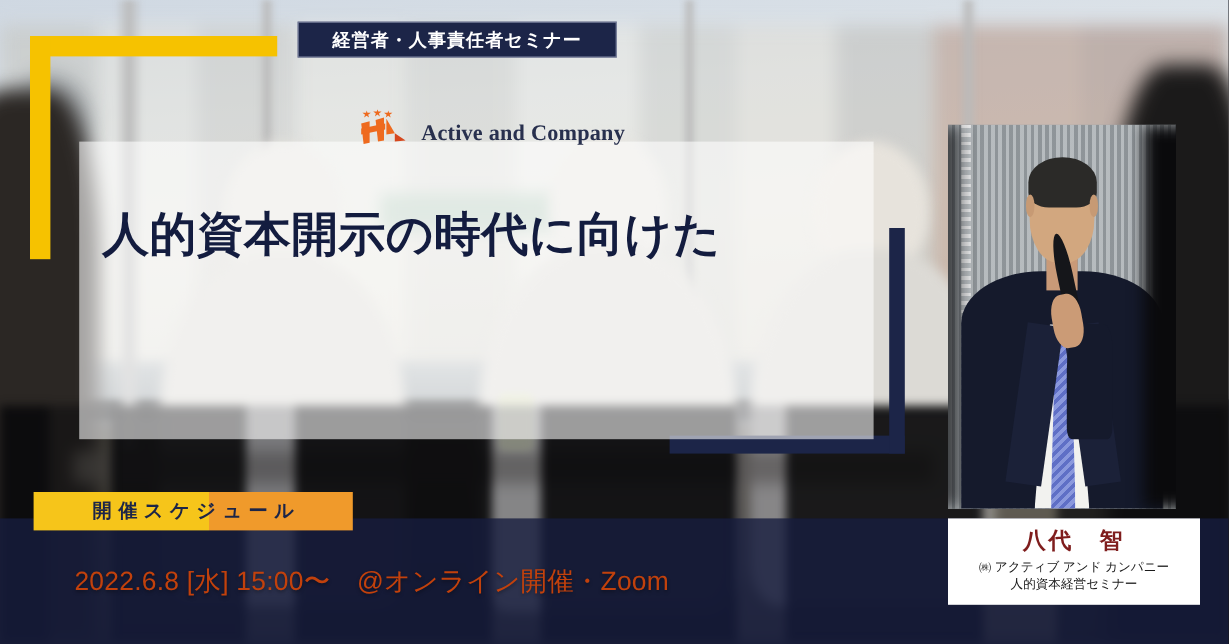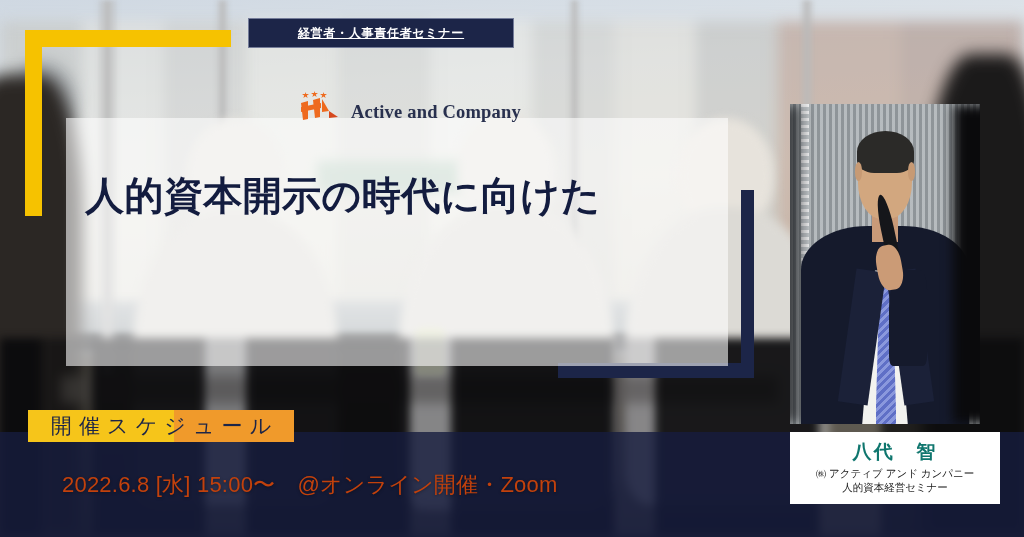--- a/index.html
+++ b/index.html
@@ -115,23 +115,22 @@
   }
 
   
   .top-banner{
     position:absolute;left:248px;top:18px;width:266px;height:30px;
     background:#1c2548;
     border:1px solid rgba(190,196,220,.55);
     display:flex;align-items:center;justify-content:center;
   }
   .top-banner span{
-    color:#ffffff;font-size:12px;font-weight:700;letter-spacing:.06em;
+    color:#ffffff;font-size:15px;font-weight:700;letter-spacing:.06em;
     white-space:nowrap;
-    text-decoration:underline;
   }
 
   
   .yellow-bracket{
     position:absolute;left:25px;top:30px;width:206px;height:186px;
     border-left:17px solid #f6c200;
     border-top:17px solid #f6c200;
   }
 
   
@@ -175,21 +174,21 @@
     background:rgba(22,29,62,.80);
   }
 
   
   .sched-badge{
     position:absolute;left:28px;top:410px;width:266px;height:32px;
     background:linear-gradient(90deg,#f6c51a 0%,#f6c51a 55%,#f09a2b 55%,#f09a2b 100%);
     display:flex;align-items:center;justify-content:center;
   }
   .sched-badge span{
-    color:#1c2548;font-size:21px;font-weight:400;letter-spacing:.34em;
+    color:#1c2548;font-size:16px;font-weight:700;letter-spacing:.34em;
     text-indent:.34em;white-space:nowrap;
   }
 
   
   .sched-line{
     position:absolute;left:62px;top:470px;
     color:#c2410c;font-size:22px;font-weight:400;letter-spacing:.01em;
     white-space:nowrap;text-shadow:0 1px 3px rgba(0,0,0,.35);
   }
 
@@ -257,21 +256,21 @@
   }
 
   
   .name-card{
     position:absolute;left:790px;top:432px;width:210px;height:72px;
     background:#ffffff;
     display:flex;flex-direction:column;align-items:center;justify-content:center;
     padding:4px 6px;
   }
   .name-card .nm{
-    color:#0f766e;font-size:19px;font-weight:700;letter-spacing:.12em;
+    color:#7f1d1d;font-size:19px;font-weight:700;letter-spacing:.12em;
     line-height:1.15;white-space:nowrap;
   }
   .name-card .org{
     color:#1a1a1a;font-size:10.5px;font-weight:400;line-height:1.3;
     text-align:center;margin-top:4px;white-space:nowrap;
   }
 </style>
 </head>
 <body>
 

